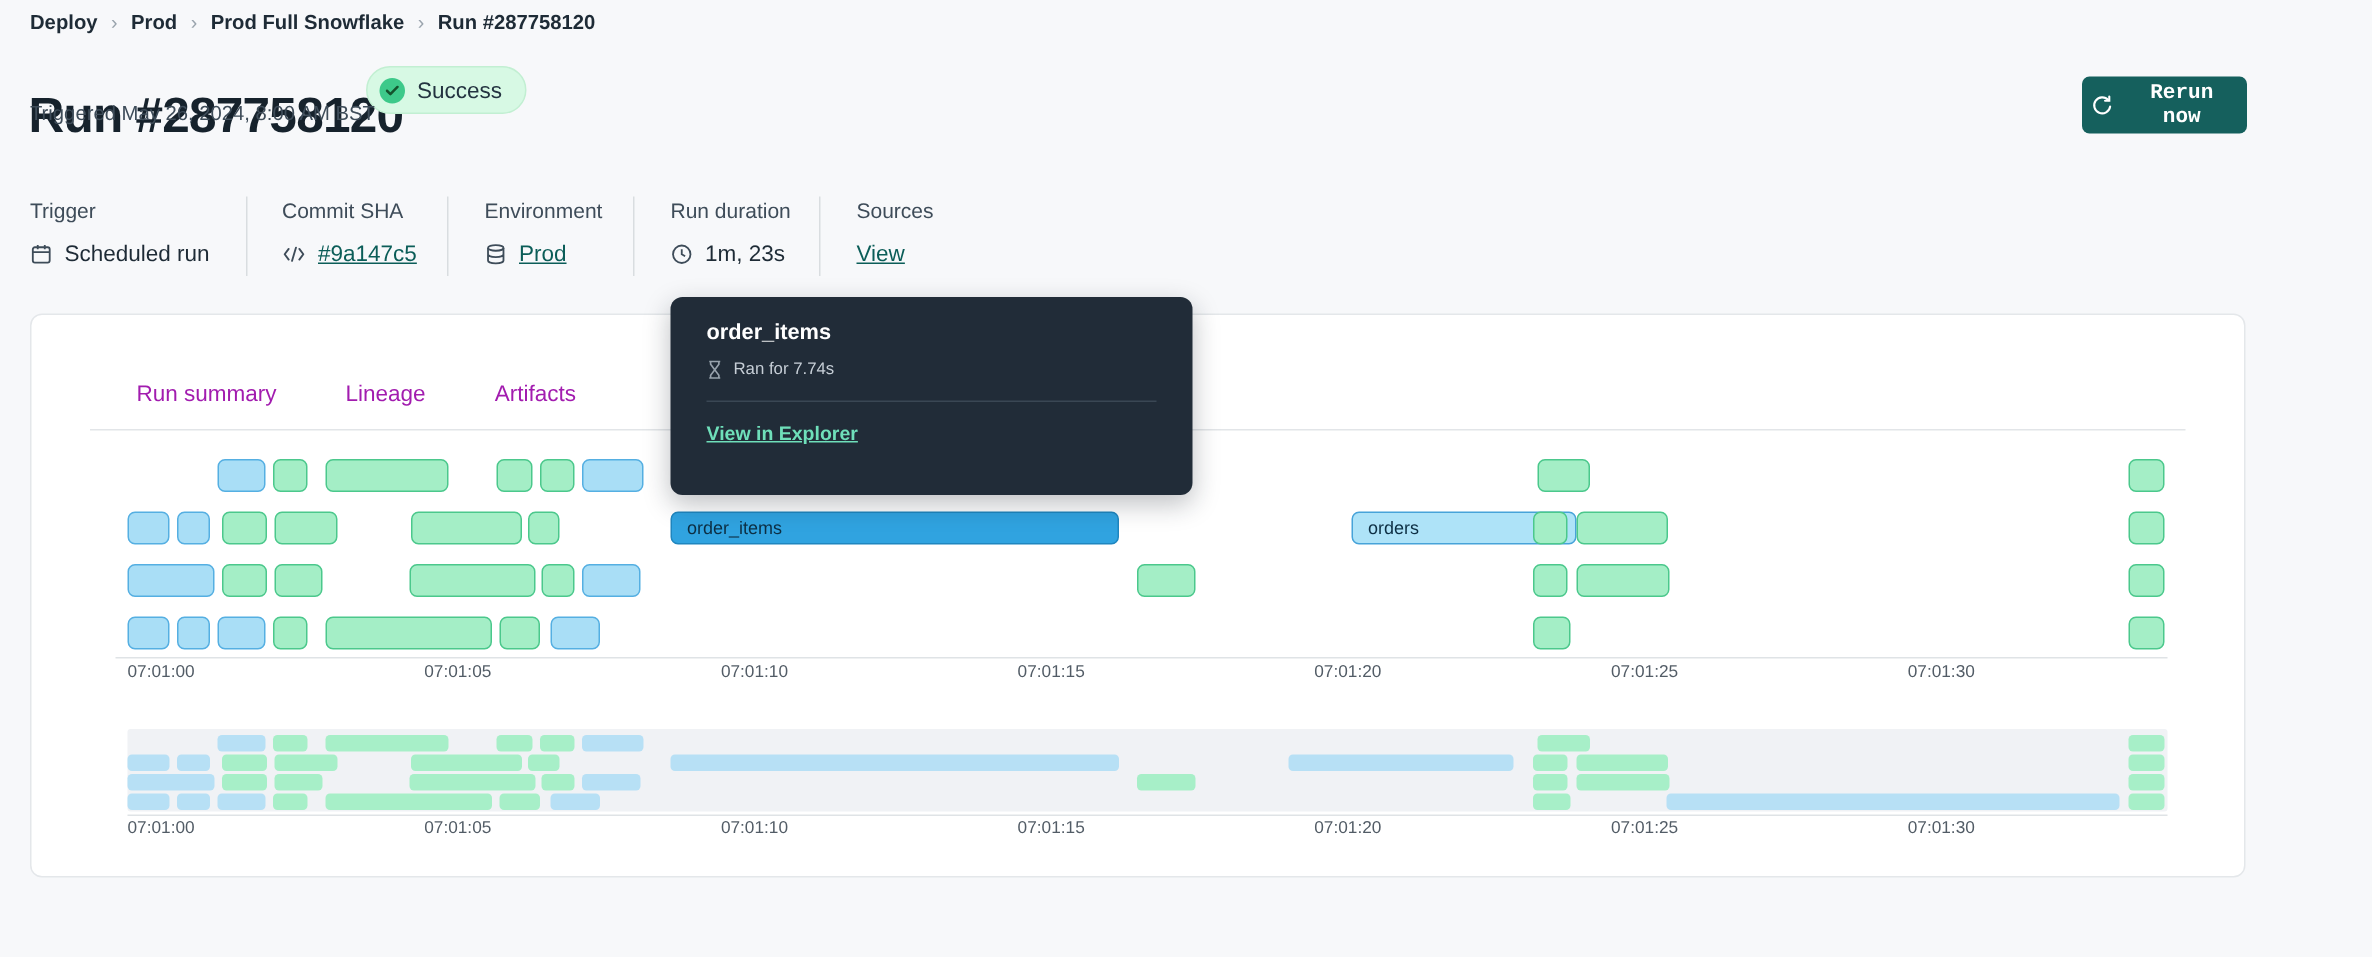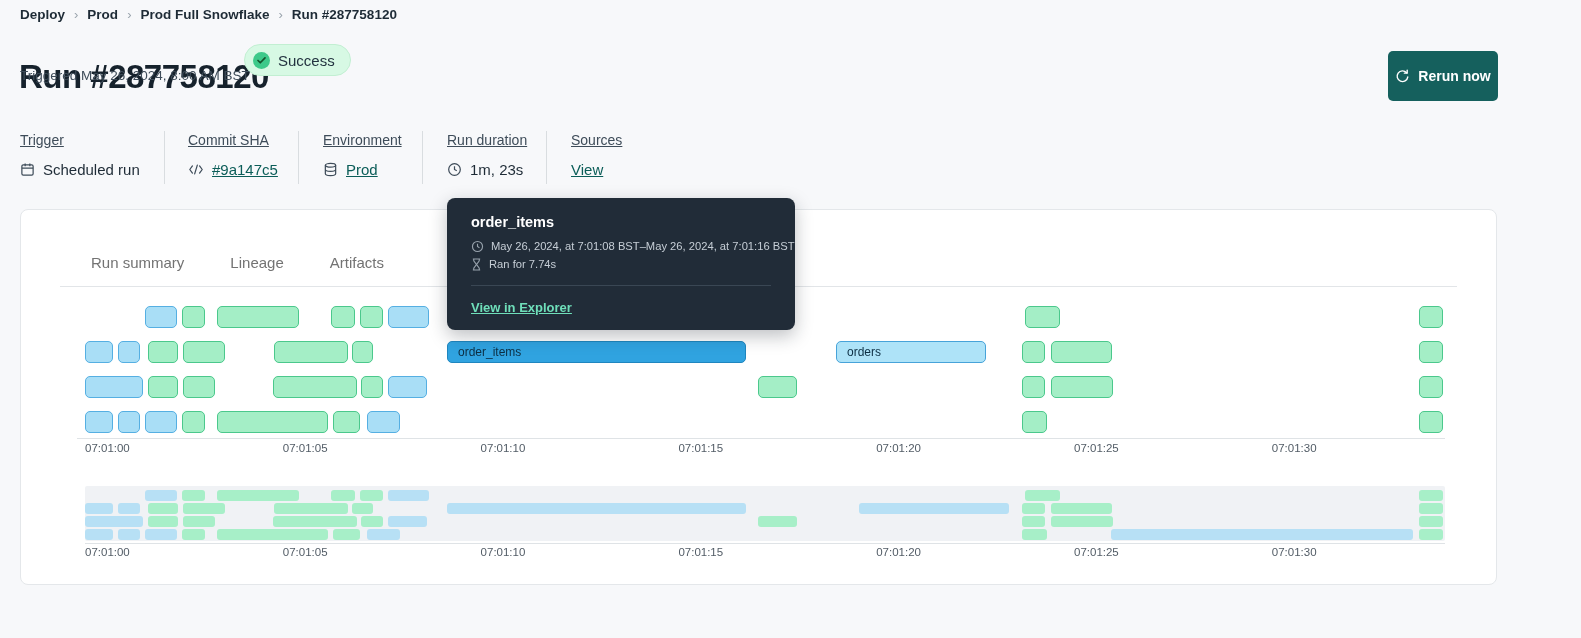--- a/index.html
+++ b/index.html
@@ -13,35 +13,35 @@
   
   .breadcrumb{position:absolute;left:20px;top:7px;display:flex;align-items:center;gap:9px;font-size:13.5px;font-weight:700;color:#1e2b36;}
   .crumb{cursor:pointer;}
   .crumb-sep{color:#9aa4ad;font-weight:400;font-size:13px;}
   
   .page-title{position:absolute;left:19px;top:36px;font-size:33px;font-weight:700;letter-spacing:-.5px;color:#16222c;}
   .status-badge{position:absolute;left:244px;top:44px;height:30px;display:inline-flex;align-items:center;gap:8px;
     background:#d7f9e4;border:1px solid #c2efd2;border-radius:999px;padding:0 15px 0 8px;font-size:15px;color:#233340;}
   .badge-dot{width:17px;height:17px;border-radius:50%;background:#3dc98a;display:flex;align-items:center;justify-content:center;}
   .triggered{position:absolute;left:20px;top:68px;font-size:13.5px;color:#3e4c59;}
-  .rerun-btn{position:absolute;left:1388px;top:51px;width:110px;height:50px;background:#15605d;border:none;border-radius:5px;
+  .rerun-btn{position:absolute;left:1388px;top:51px;width:110px;height:38px;background:#15605d;border:none;border-radius:5px;
     color:#fff;font-size:14px;font-weight:600;display:flex;align-items:center;justify-content:center;gap:8px;cursor:pointer;
-    font-family:Liberation Sans, sans-serif;}
+    font-family:Liberation Mono, monospace;}
   
   .meta-col{position:absolute;top:132px;}
-  .meta-label{font-size:14px;color:#3e4c59;text-decoration:underline;}
+  .meta-label{font-size:14px;color:#3e4c59;}
   .meta-value{margin-top:13px;display:flex;align-items:center;gap:8px;font-size:15px;color:#1e2b36;}
   .meta-value .icn{color:#3e4c59;display:flex;align-items:center;}
   .meta-divider{position:absolute;top:131px;width:1px;height:53px;background:#d9dde0;}
   a.link,.link{color:#0b5d58;text-decoration:underline;cursor:pointer;font-weight:400;}
   
   .card{position:absolute;left:20px;top:209px;width:1477px;height:376px;background:#fff;border:1px solid #e4e7ea;border-radius:8px;box-sizing:border-box;}
   
   .tabs{position:absolute;left:68px;top:248px;display:flex;z-index:2;}
-  .tab{padding:6px 23px 14px 23px;font-size:15px;color:#737373;cursor:pointer;white-space:nowrap;position:relative;}
+  .tab{padding:6px 23px 14px 23px;font-size:15px;color:#a21caf;cursor:pointer;white-space:nowrap;position:relative;}
   .tab.active{color:#0b5d58;font-weight:700;}
   .tab.active::after{content:"";position:absolute;left:0;right:0;bottom:0;height:3px;background:#0d5c56;border-radius:2px;}
   .tab-border{position:absolute;left:60px;top:286px;width:1397px;height:1px;background:#e2e5e8;z-index:1;}
   
   .chart-layer{position:absolute;left:0;top:0;width:1581px;height:638px;z-index:2;pointer-events:none;}
   .bar{position:absolute;height:22px;border-radius:5px;box-sizing:border-box;border:1.5px solid transparent;pointer-events:auto;cursor:pointer;}
   .bar.blue{background:#a9def6;border-color:#55afe2;}
   .bar.green{background:#a4eec6;border-color:#4bc88c;}
   .bar.selected{background:#30a3e0;border-color:#1f86bf;}
   .bar.labeled{background:#aee3f8;border-color:#47a3d9;}
@@ -194,21 +194,21 @@
     <div class="bar green" style="left: 183.1px; top: 341px; width: 41.9px; height: 22px;"></div>
     <div class="mbar green" style="left: 183.1px; top: 503px; width: 41.9px; height: 11px;"></div>
     <div class="bar green" style="left: 274.1px; top: 341px; width: 74px; height: 22px;"></div>
     <div class="mbar green" style="left: 274.1px; top: 503px; width: 74px; height: 11px;"></div>
     <div class="bar green" style="left: 352px; top: 341px; width: 21px; height: 22px;"></div>
     <div class="mbar green" style="left: 352px; top: 503px; width: 21px; height: 11px;"></div>
     <div class="bar selected" style="left: 447px; top: 341px; width: 299.1px; height: 22px;">
       <span class="bar-label">order_items</span>
     </div>
     <div class="mbar selected" style="left: 447px; top: 503px; width: 299.1px; height: 11px;"></div>
-    <div class="bar labeled" style="left: 836px; top: 341px; width: 149.9px; height: 22px; text-align: right;">
+    <div class="bar labeled" style="left: 901px; top: 341px; width: 149.9px; height: 22px; text-align: right;">
       <span class="bar-label">orders</span>
     </div>
     <div class="mbar labeled" style="left: 859.2px; top: 503px; width: 149.9px; height: 11px;"></div>
     <div class="bar green" style="left: 1022.2px; top: 341px; width: 22.9px; height: 22px;"></div>
     <div class="mbar green" style="left: 1022.2px; top: 503px; width: 22.9px; height: 11px;"></div>
     <div class="bar green" style="left: 1051.1px; top: 341px; width: 60.9px; height: 22px;"></div>
     <div class="mbar green" style="left: 1051.1px; top: 503px; width: 60.9px; height: 11px;"></div>
     <div class="bar green" style="left: 1419px; top: 341px; width: 24.1px; height: 22px;"></div>
     <div class="mbar green" style="left: 1419px; top: 503px; width: 24.1px; height: 11px;"></div>
     <div class="bar blue" style="left: 85px; top: 376px; width: 58.2px; height: 22px;"></div>
@@ -261,29 +261,20 @@
     <div class="tick-label" style="left: 282.8px; top: 546px;">07:01:05</div>
     <div class="tick-label" style="left: 480.6px; top: 546px;">07:01:10</div>
     <div class="tick-label" style="left: 678.4px; top: 546px;">07:01:15</div>
     <div class="tick-label" style="left: 876.2px; top: 546px;">07:01:20</div>
     <div class="tick-label" style="left: 1074px; top: 546px;">07:01:25</div>
     <div class="tick-label" style="left: 1271.8px; top: 546px;">07:01:30</div>
   </div>
 
 <div class="tooltip">
   <div class="tt-title">order_items</div>
-  <div class="tt-row">
-    <span class="icn">
-      <svg viewBox="0 0 16 16" width="13" height="13" fill="none" stroke="currentColor" stroke-width="1.4">
-          <circle cx="8" cy="8" r="6.2"></circle>
-          <path d="M8 4.5V8l2.4 1.4"></path>
-        </svg>
-    </span>
-    <span>May 26, 2024, at 7:01:08 BST–May 26, 2024, at 7:01:16 BST</span>
-  </div>
   <div class="tt-row" style="margin-top:3px;">
     <span class="icn">
       <svg viewBox="0 0 12 14" width="11" height="13" fill="none" stroke="currentColor" stroke-width="1.2">
           <path d="M2 1h8M2 13h8M3 1v2l3 4 3-4V1M3 13v-2l3-4 3 4v2"></path>
         </svg>
     </span>
     <span>Ran for 7.74s</span>
   </div>
   <div class="tt-divider"></div>
   <a class="tt-link">View in Explorer</a>

